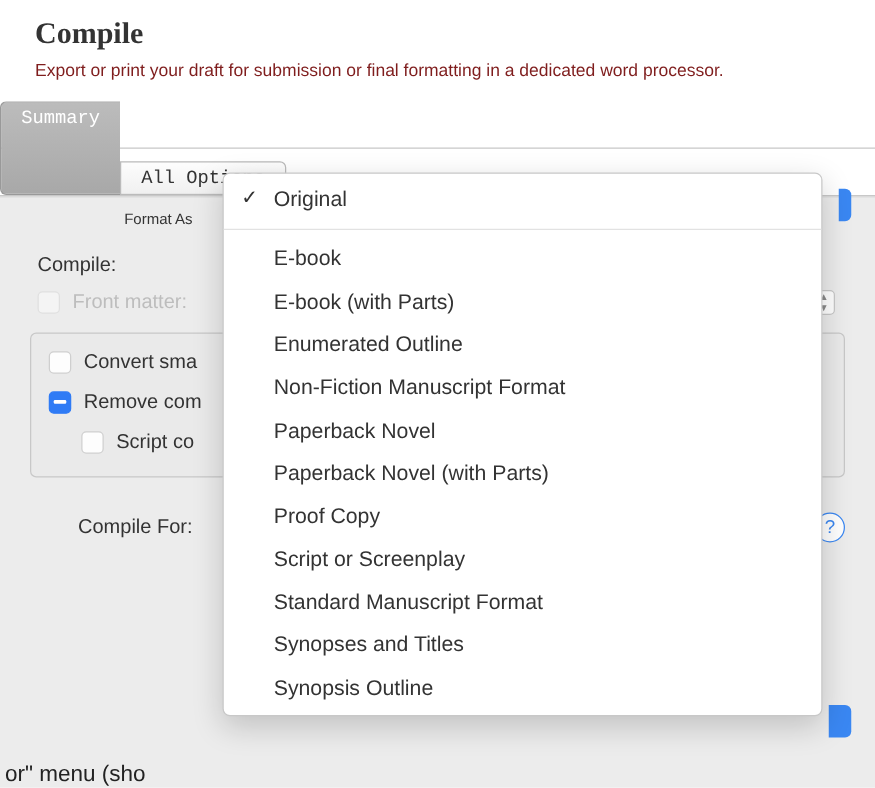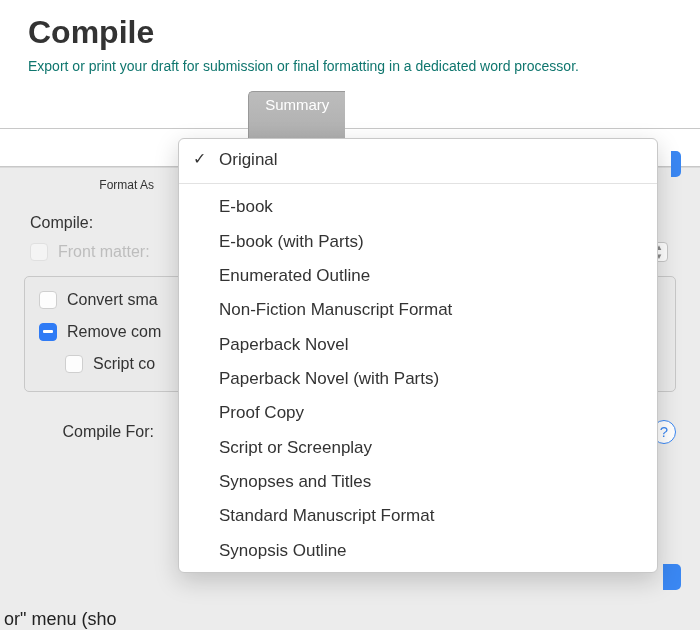--- a/index.html
+++ b/index.html
@@ -9,37 +9,38 @@
     width: 700px;
     height: 630px;
     overflow: hidden;
     position: relative;
     color: #333;
   }
   .header {
     padding: 14px 28px 8px 28px;
   }
   .title {
-    font-size: 32px;
+    font-size: 24px;
     font-weight: 600;
     color: #333;
     margin-bottom: 6px;
+    font-family: Liberation Serif, serif;
   }
   .subtitle {
     font-size: 14px;
-    color: #0f766e;
+    color: #7f1d1d;
     line-height: 1.4;
     max-width: 640px;
   }
   .tabs {
     display: flex;
-    justify-content: center;
     border-bottom: 1px solid #c8c8c8;
     position: relative;
     margin-top: 6px;
+    font-family: Liberation Mono, monospace;
   }
   .tabs::before {
     content: "";
     position: absolute;
     left: 0; right: 0; top: 50%;
     border-top: 1px solid #c8c8c8;
     z-index: 0;
   }
   .tab {
     font-size: 15px;
@@ -255,17 +256,17 @@
   </div>
   <div class="menu-sep"></div>
   <div class="menu-item"><span>E-book</span></div>
   <div class="menu-item"><span>E-book (with Parts)</span></div>
   <div class="menu-item"><span>Enumerated Outline</span></div>
   <div class="menu-item"><span>Non-Fiction Manuscript Format</span></div>
   <div class="menu-item"><span>Paperback Novel</span></div>
   <div class="menu-item"><span>Paperback Novel (with Parts)</span></div>
   <div class="menu-item"><span>Proof Copy</span></div>
   <div class="menu-item"><span>Script or Screenplay</span></div>
+  <div class="menu-item"><span>Standard Manuscript Format</span></div>
   <div class="menu-item"><span>Synopses and Titles</span></div>
-  <div class="menu-item"><span>Standard Manuscript Format</span></div>
   <div class="menu-item"><span>Synopsis Outline</span></div>
 
 </div>
 
 </body></html>

